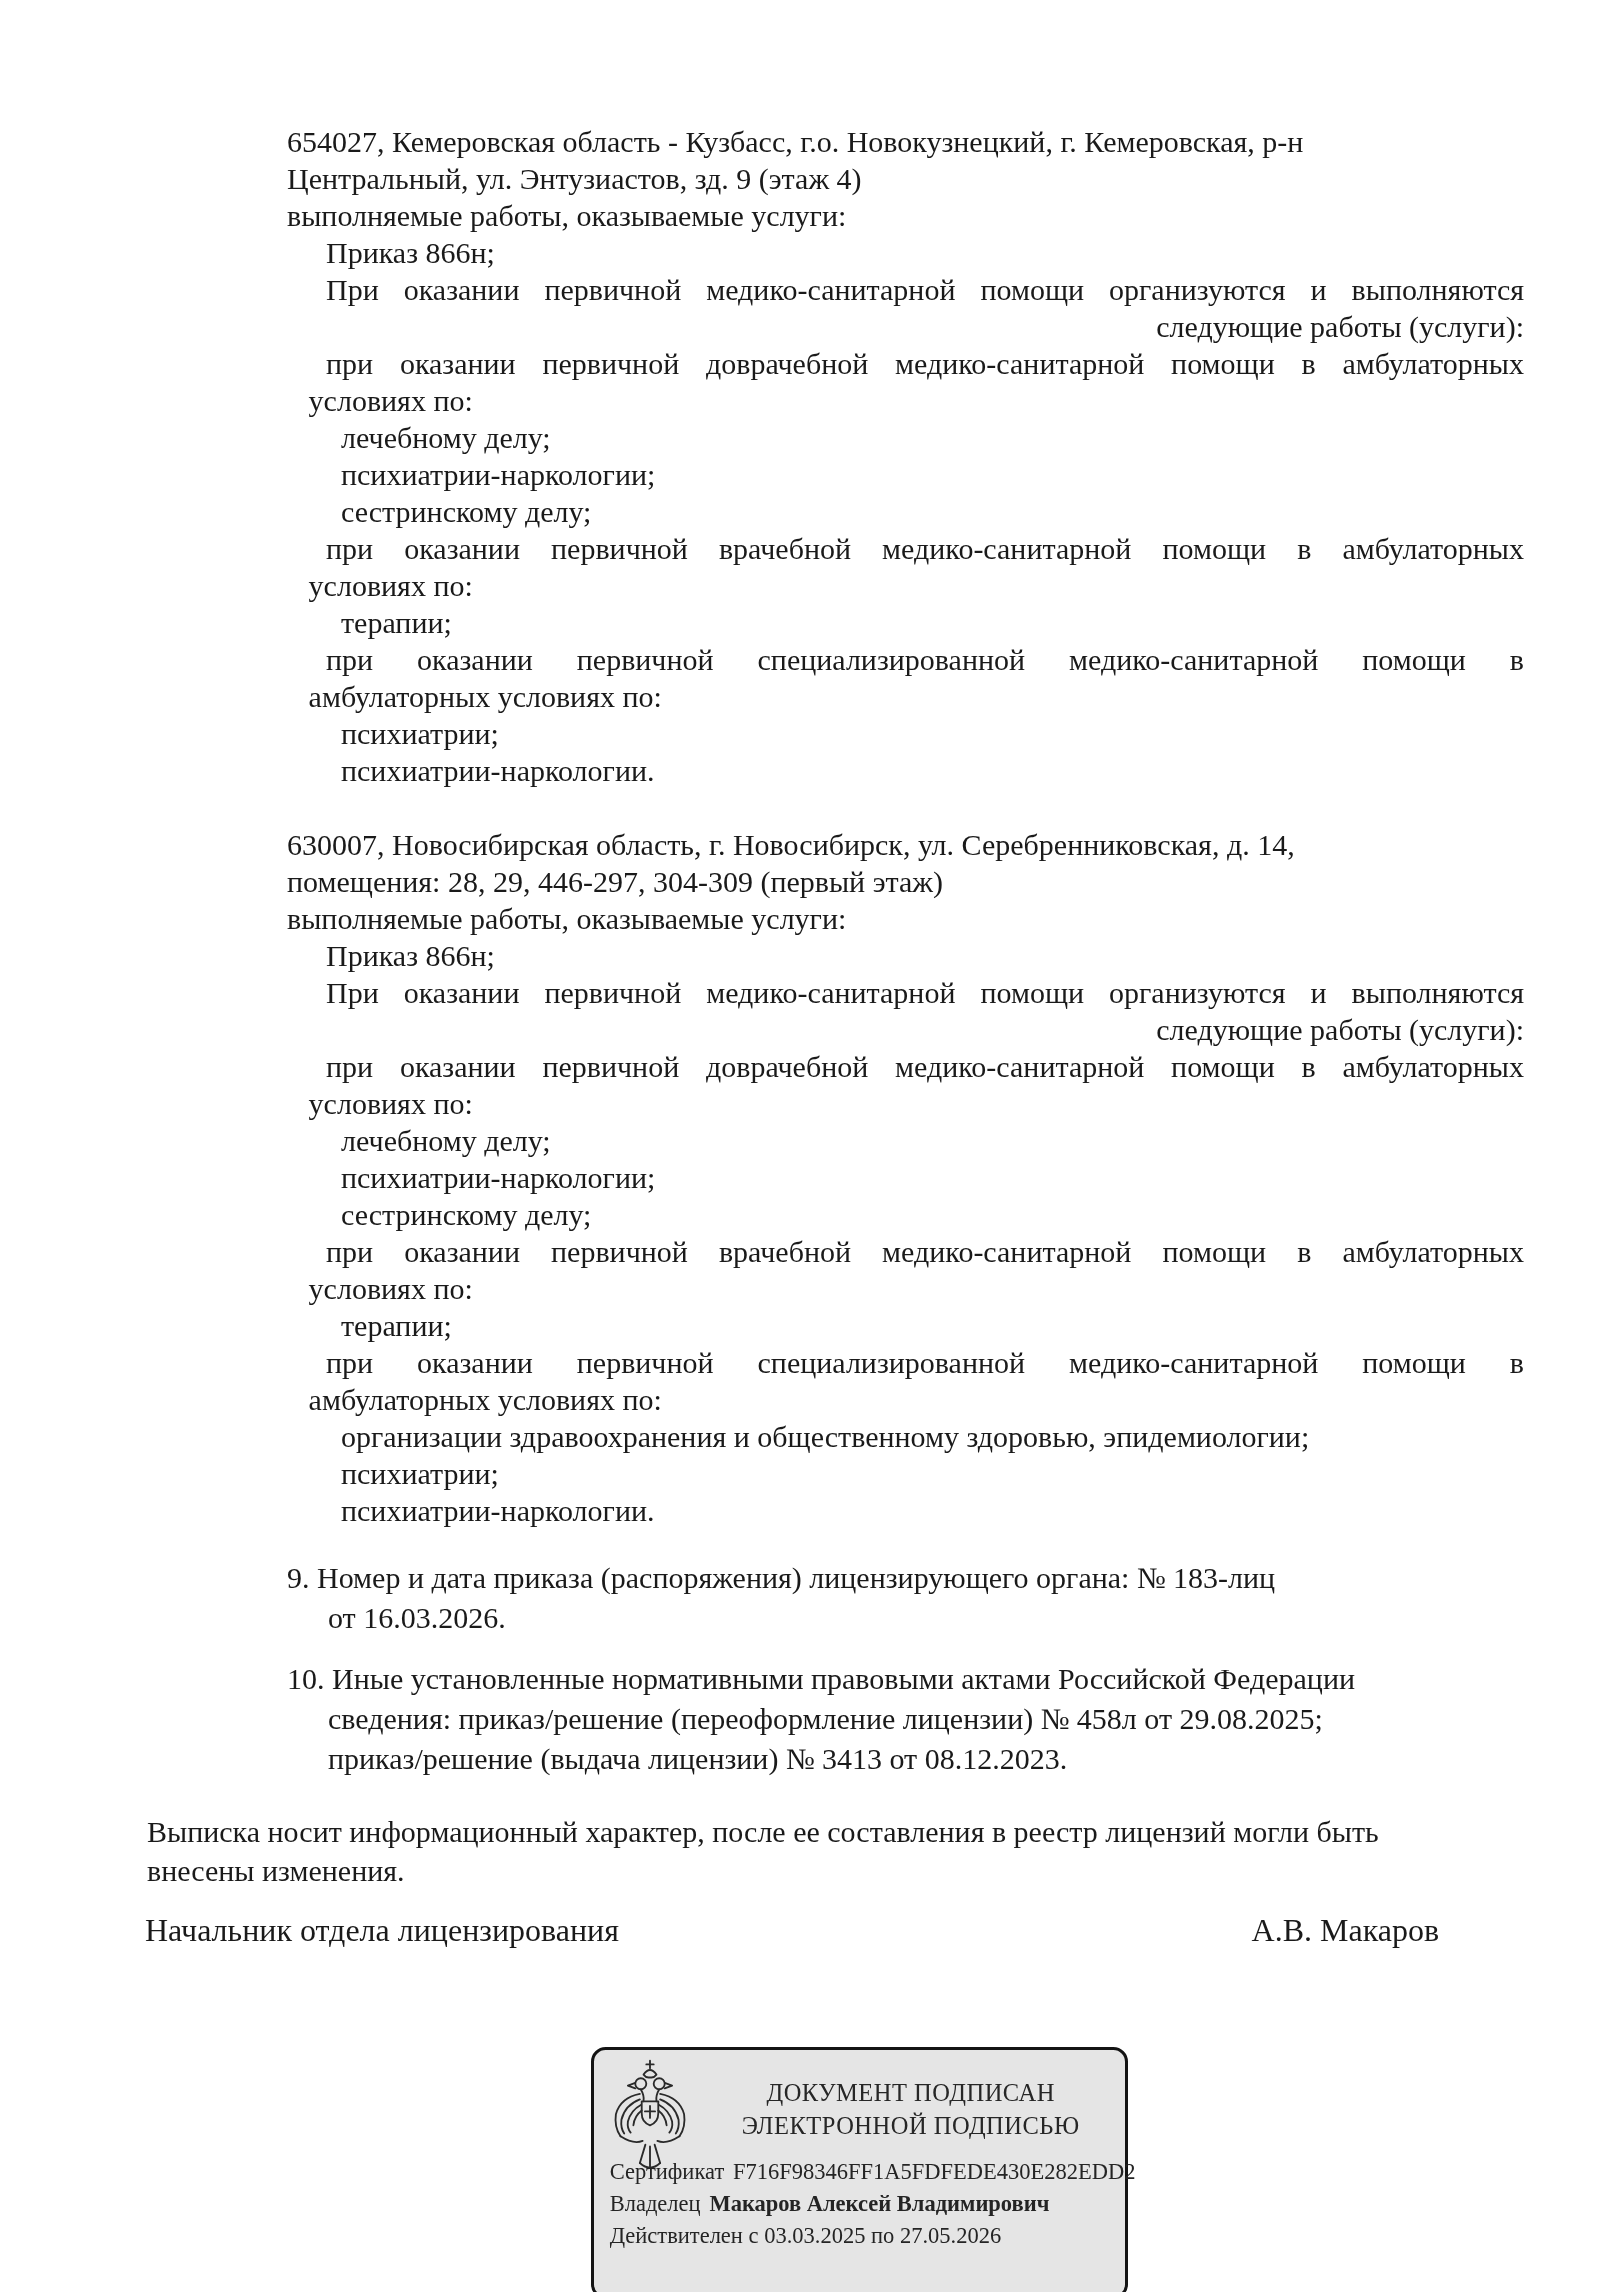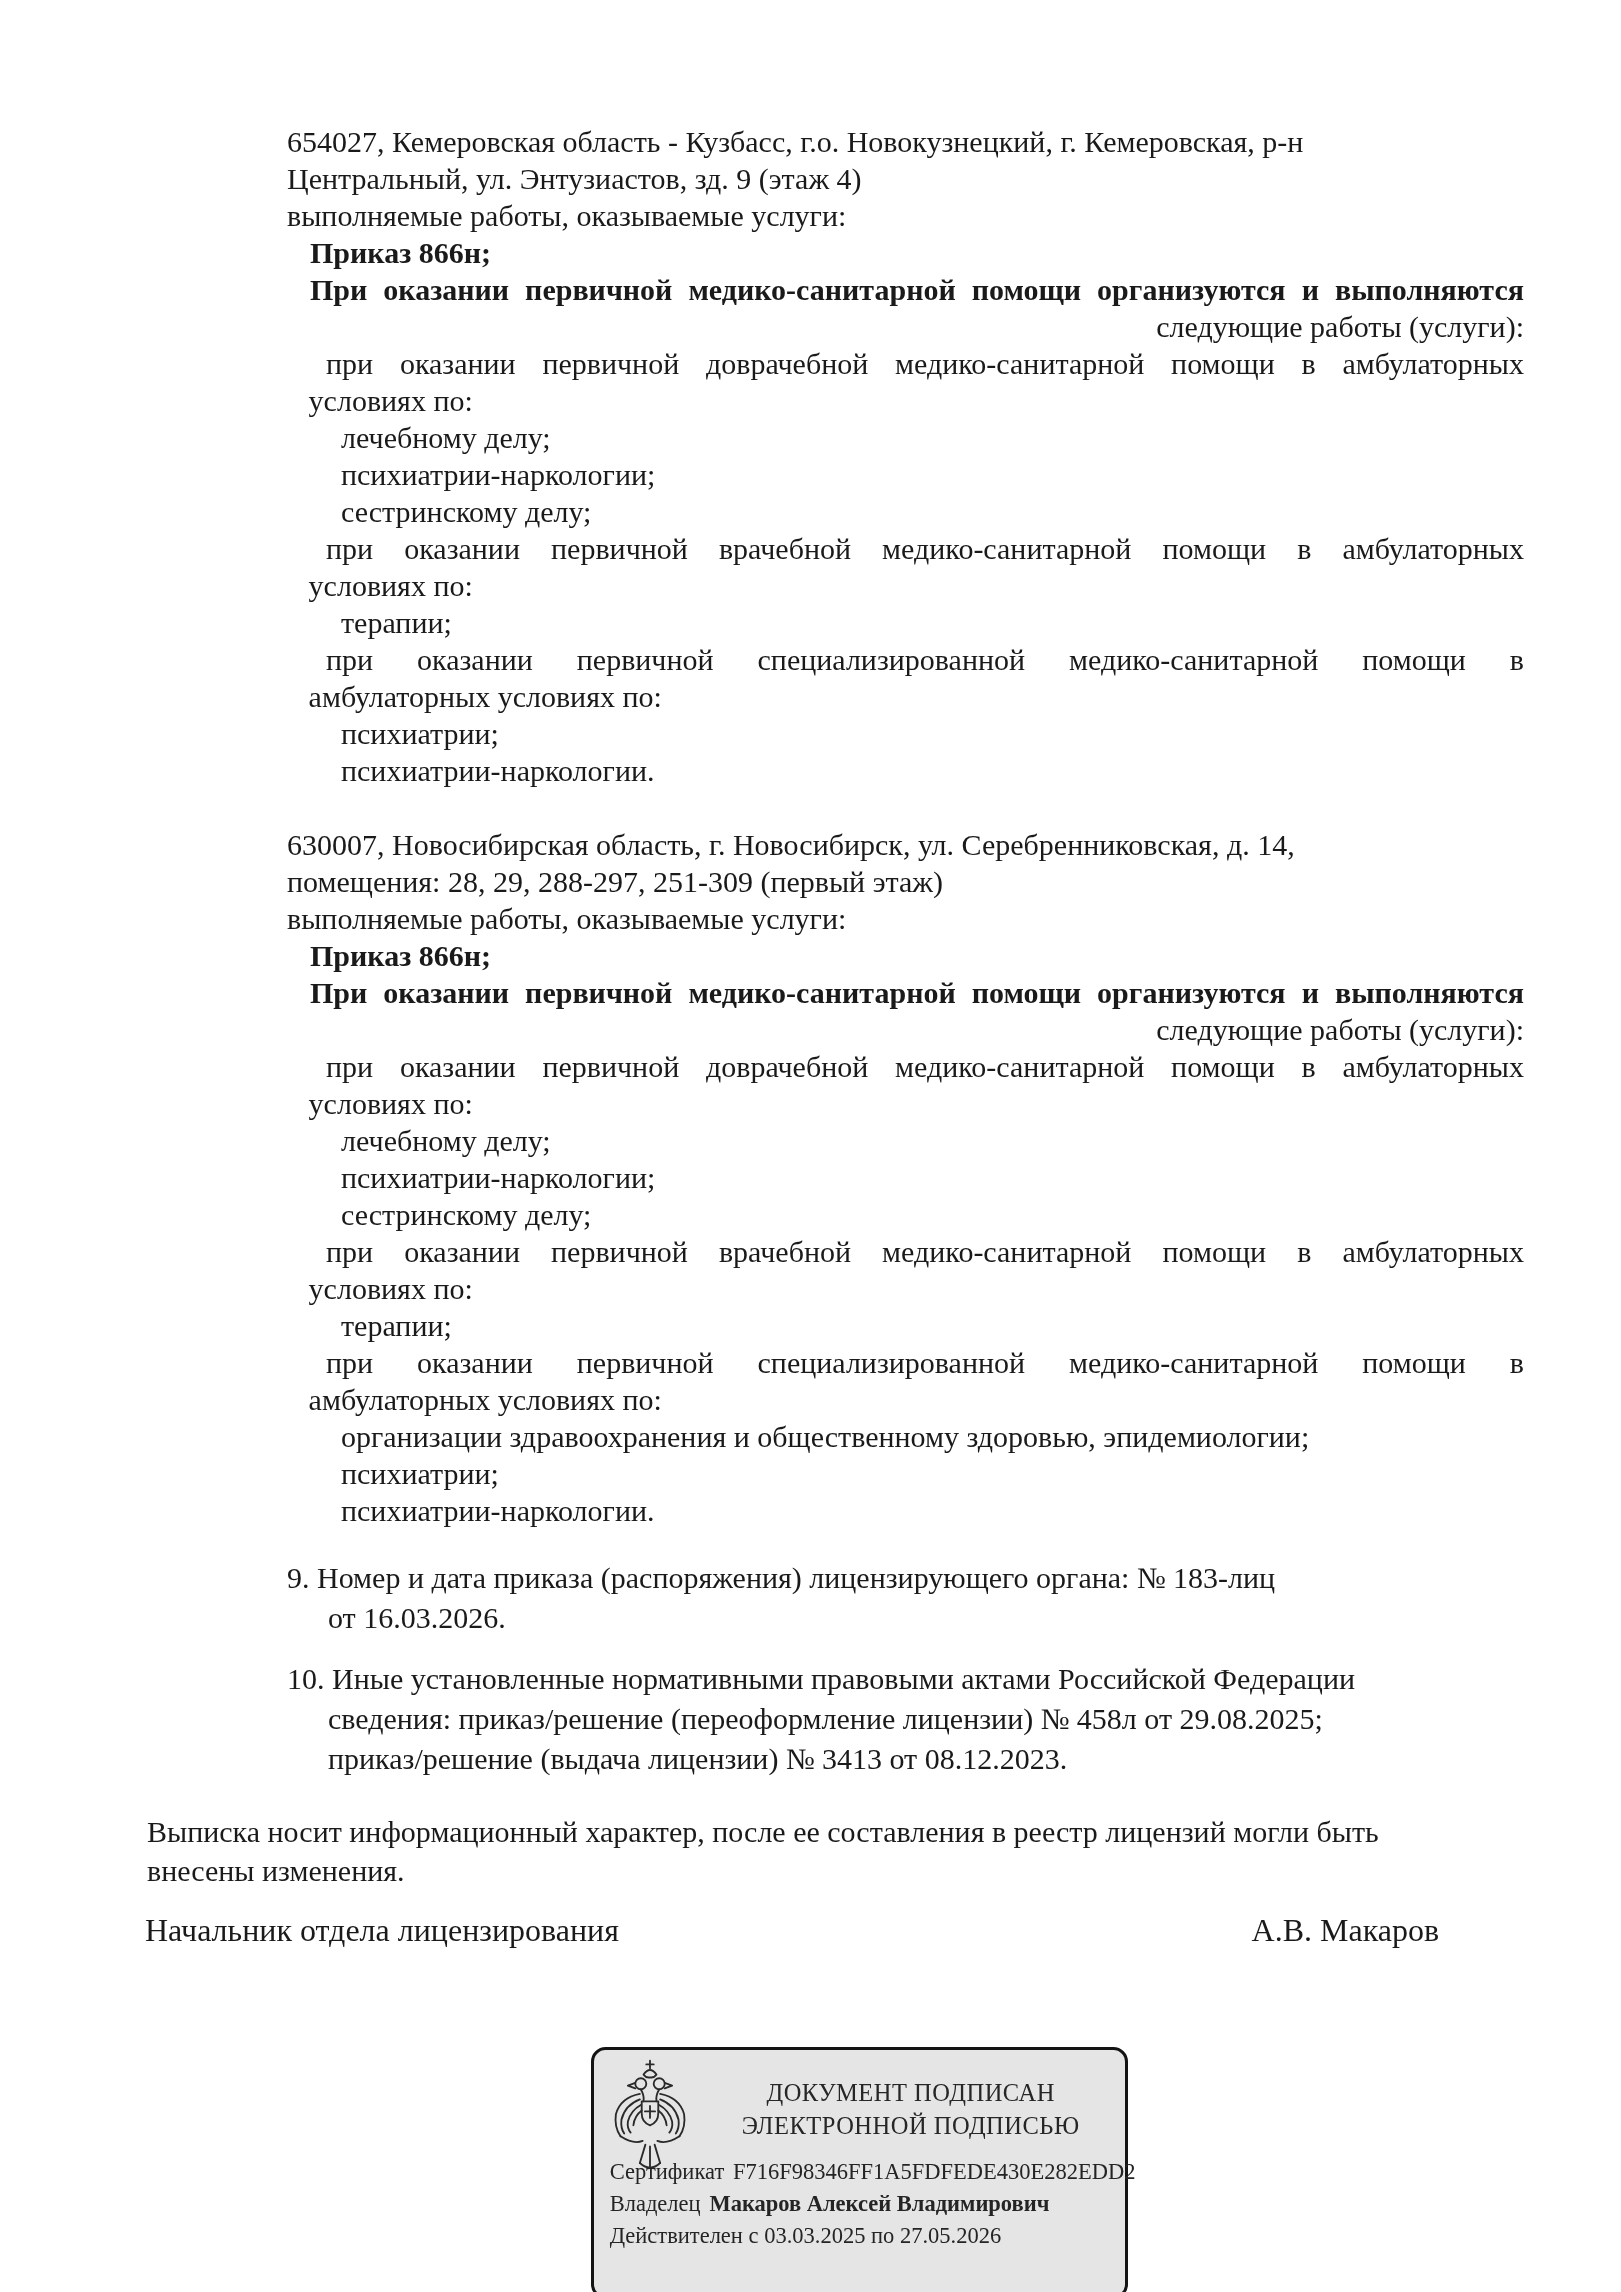--- a/index.html
+++ b/index.html
@@ -6,21 +6,21 @@
   html,body { background:#e8e8e8; }
   body { width:1621px; height:2293px; position:relative; margin:0 auto;
          font-family:"Liberation Serif","DejaVu Serif",serif; }
   #page { position:absolute; left:0; top:0; width:1621px; height:2293px;
           background:#ffffff; color:#1a1a1a; overflow:hidden; }
 
   
   #main-block { position:absolute; left:287px; top:123px; width:1237px;
                 font-size:30px; line-height:37px; color:#1a1a1a; }
   .ln  { display:block; white-space:nowrap; }
-  .i1  { margin-left:23px;font-weight:bold; }
+  .i1  { margin-left:39px; }
   .i1c { margin-left:4.9px;text-align:right; }
   .i2  { margin-left:39px; }
   .i2c { margin-left:21.6px; }
   .i3  { margin-left:54px; }
   .j   { white-space:normal; text-align:justify; text-align-last:justify; text-justify:inter-word; }
 
   .loc2 { margin-top:37px; }
   .clause { margin-top:29px; line-height:40px; }
   .clause.second { margin-top:20.6px; }
   .cc { margin-left:41px; }
@@ -69,21 +69,21 @@
       <div class="ln i2c">условиях по:</div>
       <div class="ln i3">терапии;</div>
       <div class="ln i2 j">при оказании первичной специализированной медико-санитарной помощи в</div>
       <div class="ln i2c">амбулаторных условиях по:</div>
       <div class="ln i3">психиатрии;</div>
       <div class="ln i3">психиатрии-наркологии.</div>
     </div>
 
     <div class="loc2">
       <div class="ln">630007, Новосибирская область, г. Новосибирск, ул. Серебренниковская, д. 14,</div>
-      <div class="ln">помещения: 28, 29, 288-297, 251-309 (первый этаж)</div>
+      <div class="ln">помещения: 28, 29, 446-297, 304-309 (первый этаж)</div>
       <div class="ln">выполняемые работы, оказываемые услуги:</div>
       <div class="ln i1">Приказ 866н;</div>
       <div class="ln i1 j">При оказании первичной медико-санитарной помощи организуются и выполняются</div>
       <div class="ln i1c">следующие работы (услуги):</div>
       <div class="ln i2 j">при оказании первичной доврачебной медико-санитарной помощи в амбулаторных</div>
       <div class="ln i2c">условиях по:</div>
       <div class="ln i3">лечебному делу;</div>
       <div class="ln i3">психиатрии-наркологии;</div>
       <div class="ln i3">сестринскому делу;</div>
       <div class="ln i2 j">при оказании первичной врачебной медико-санитарной помощи в амбулаторных</div>

